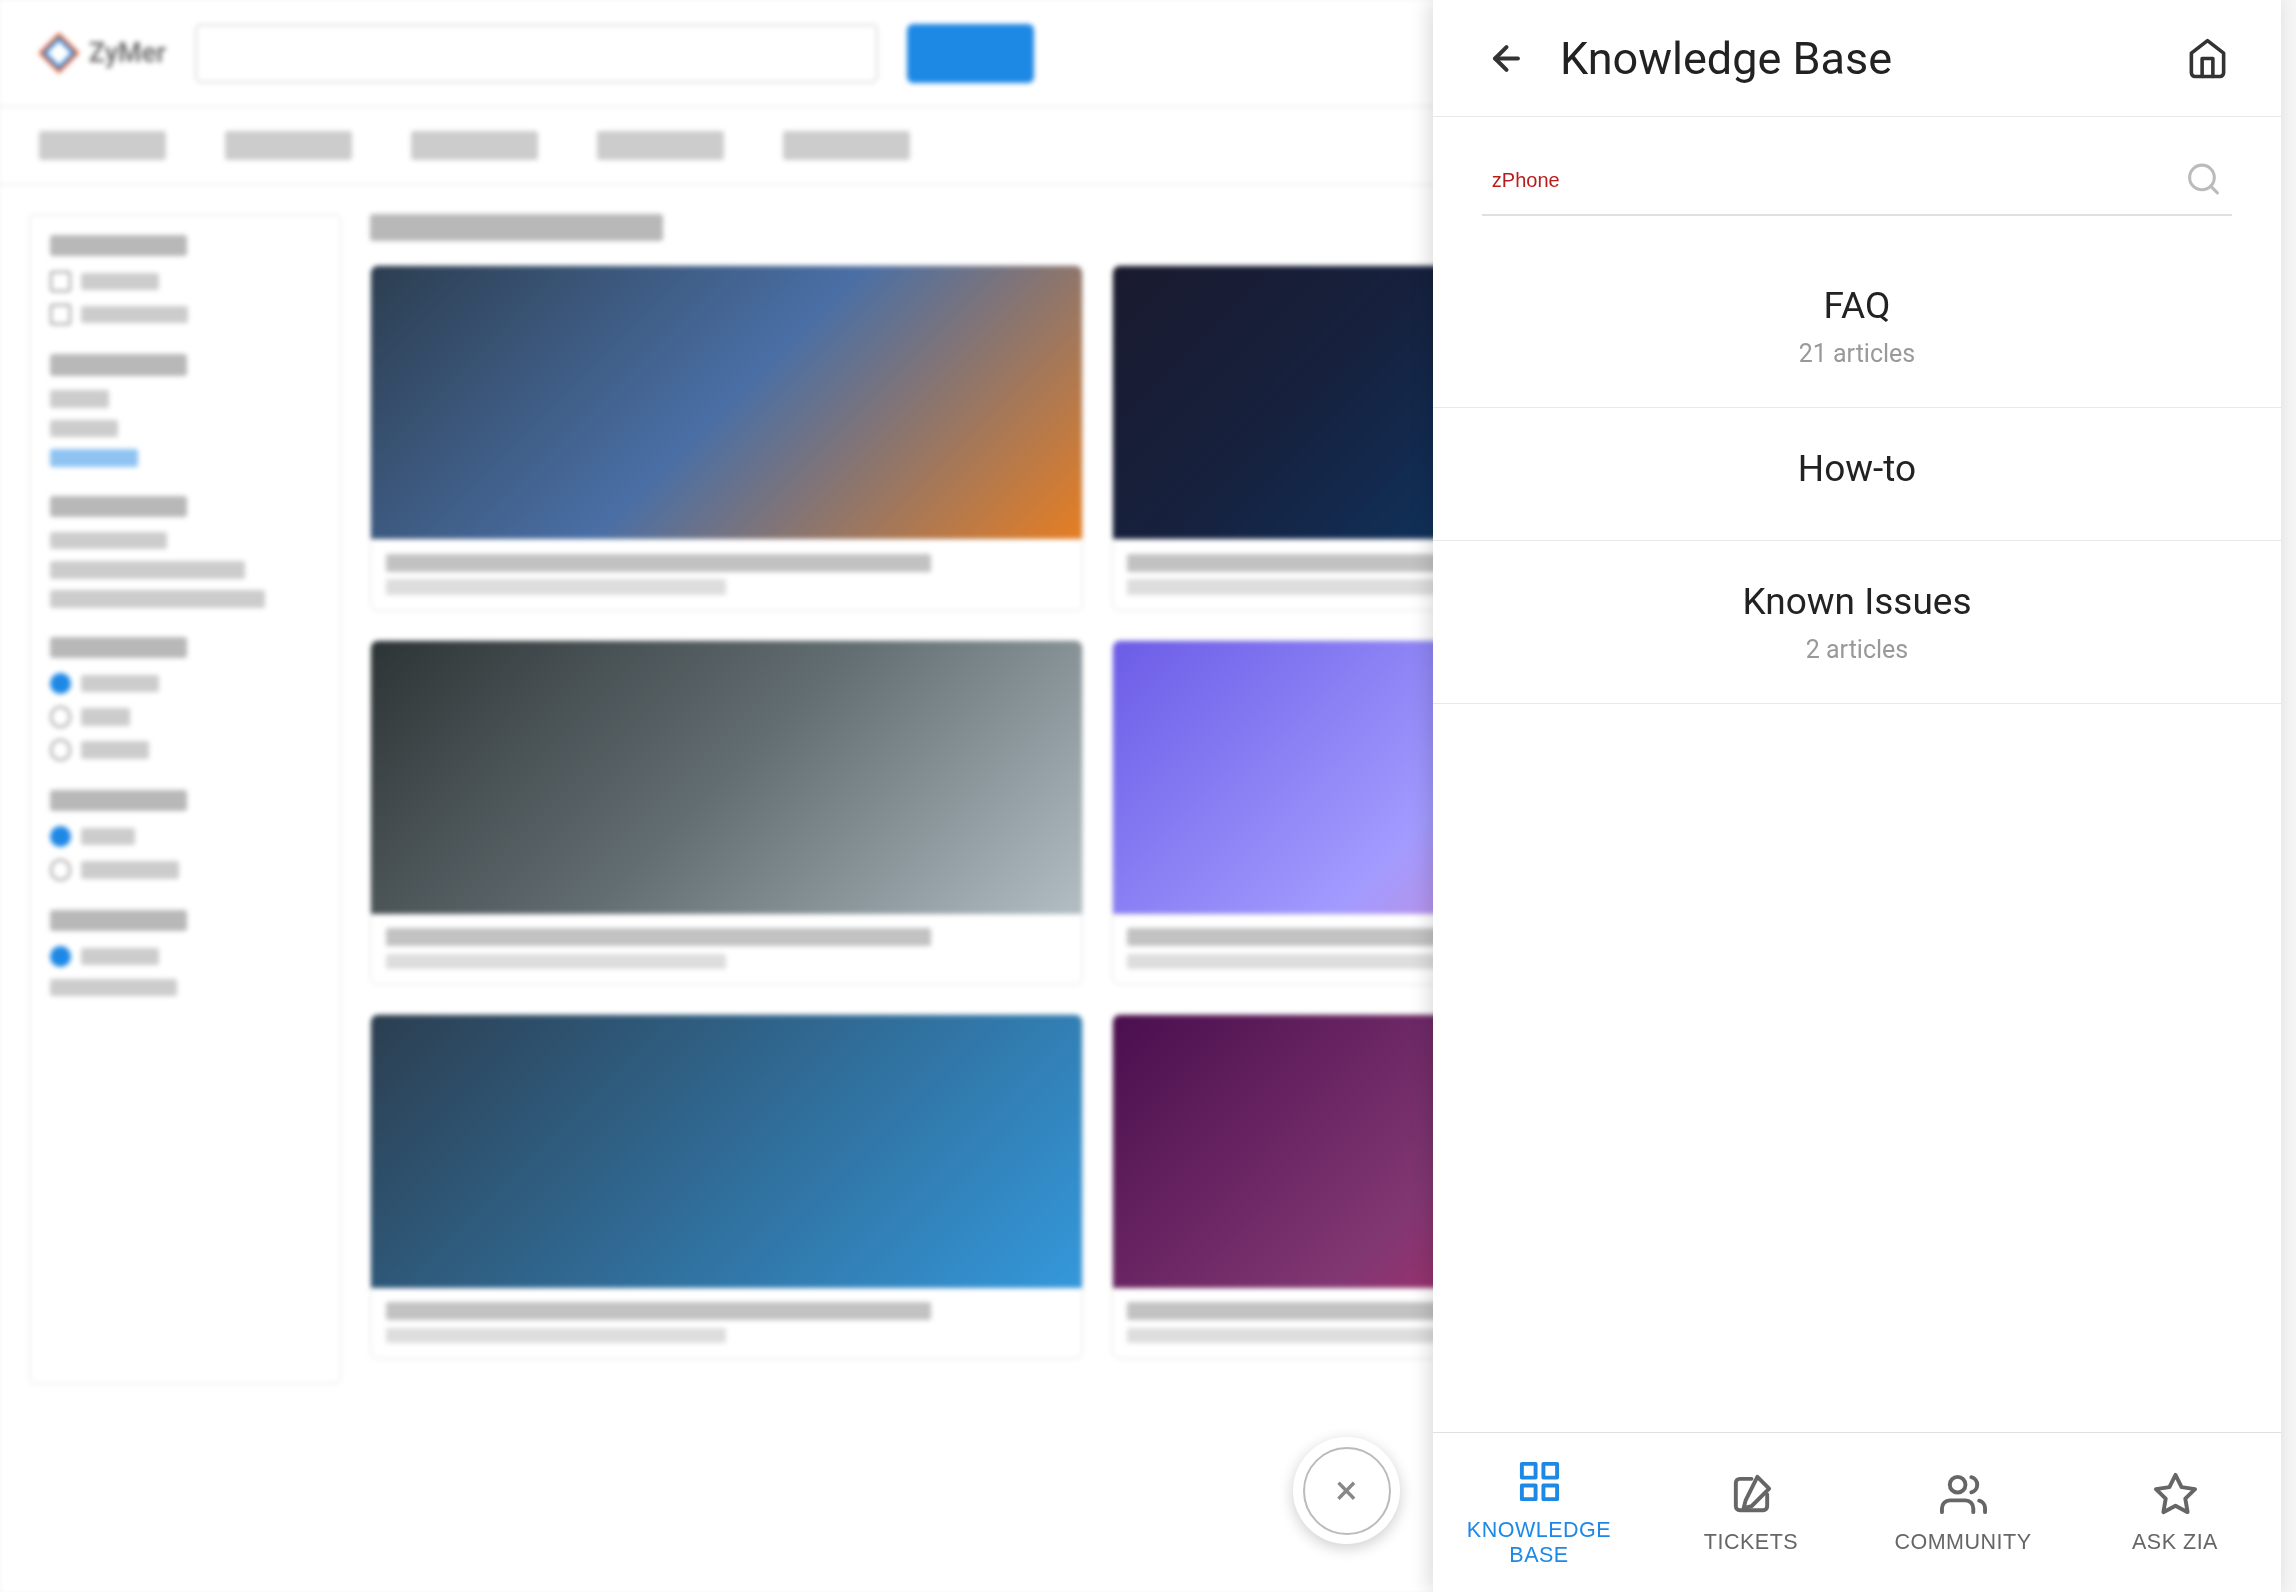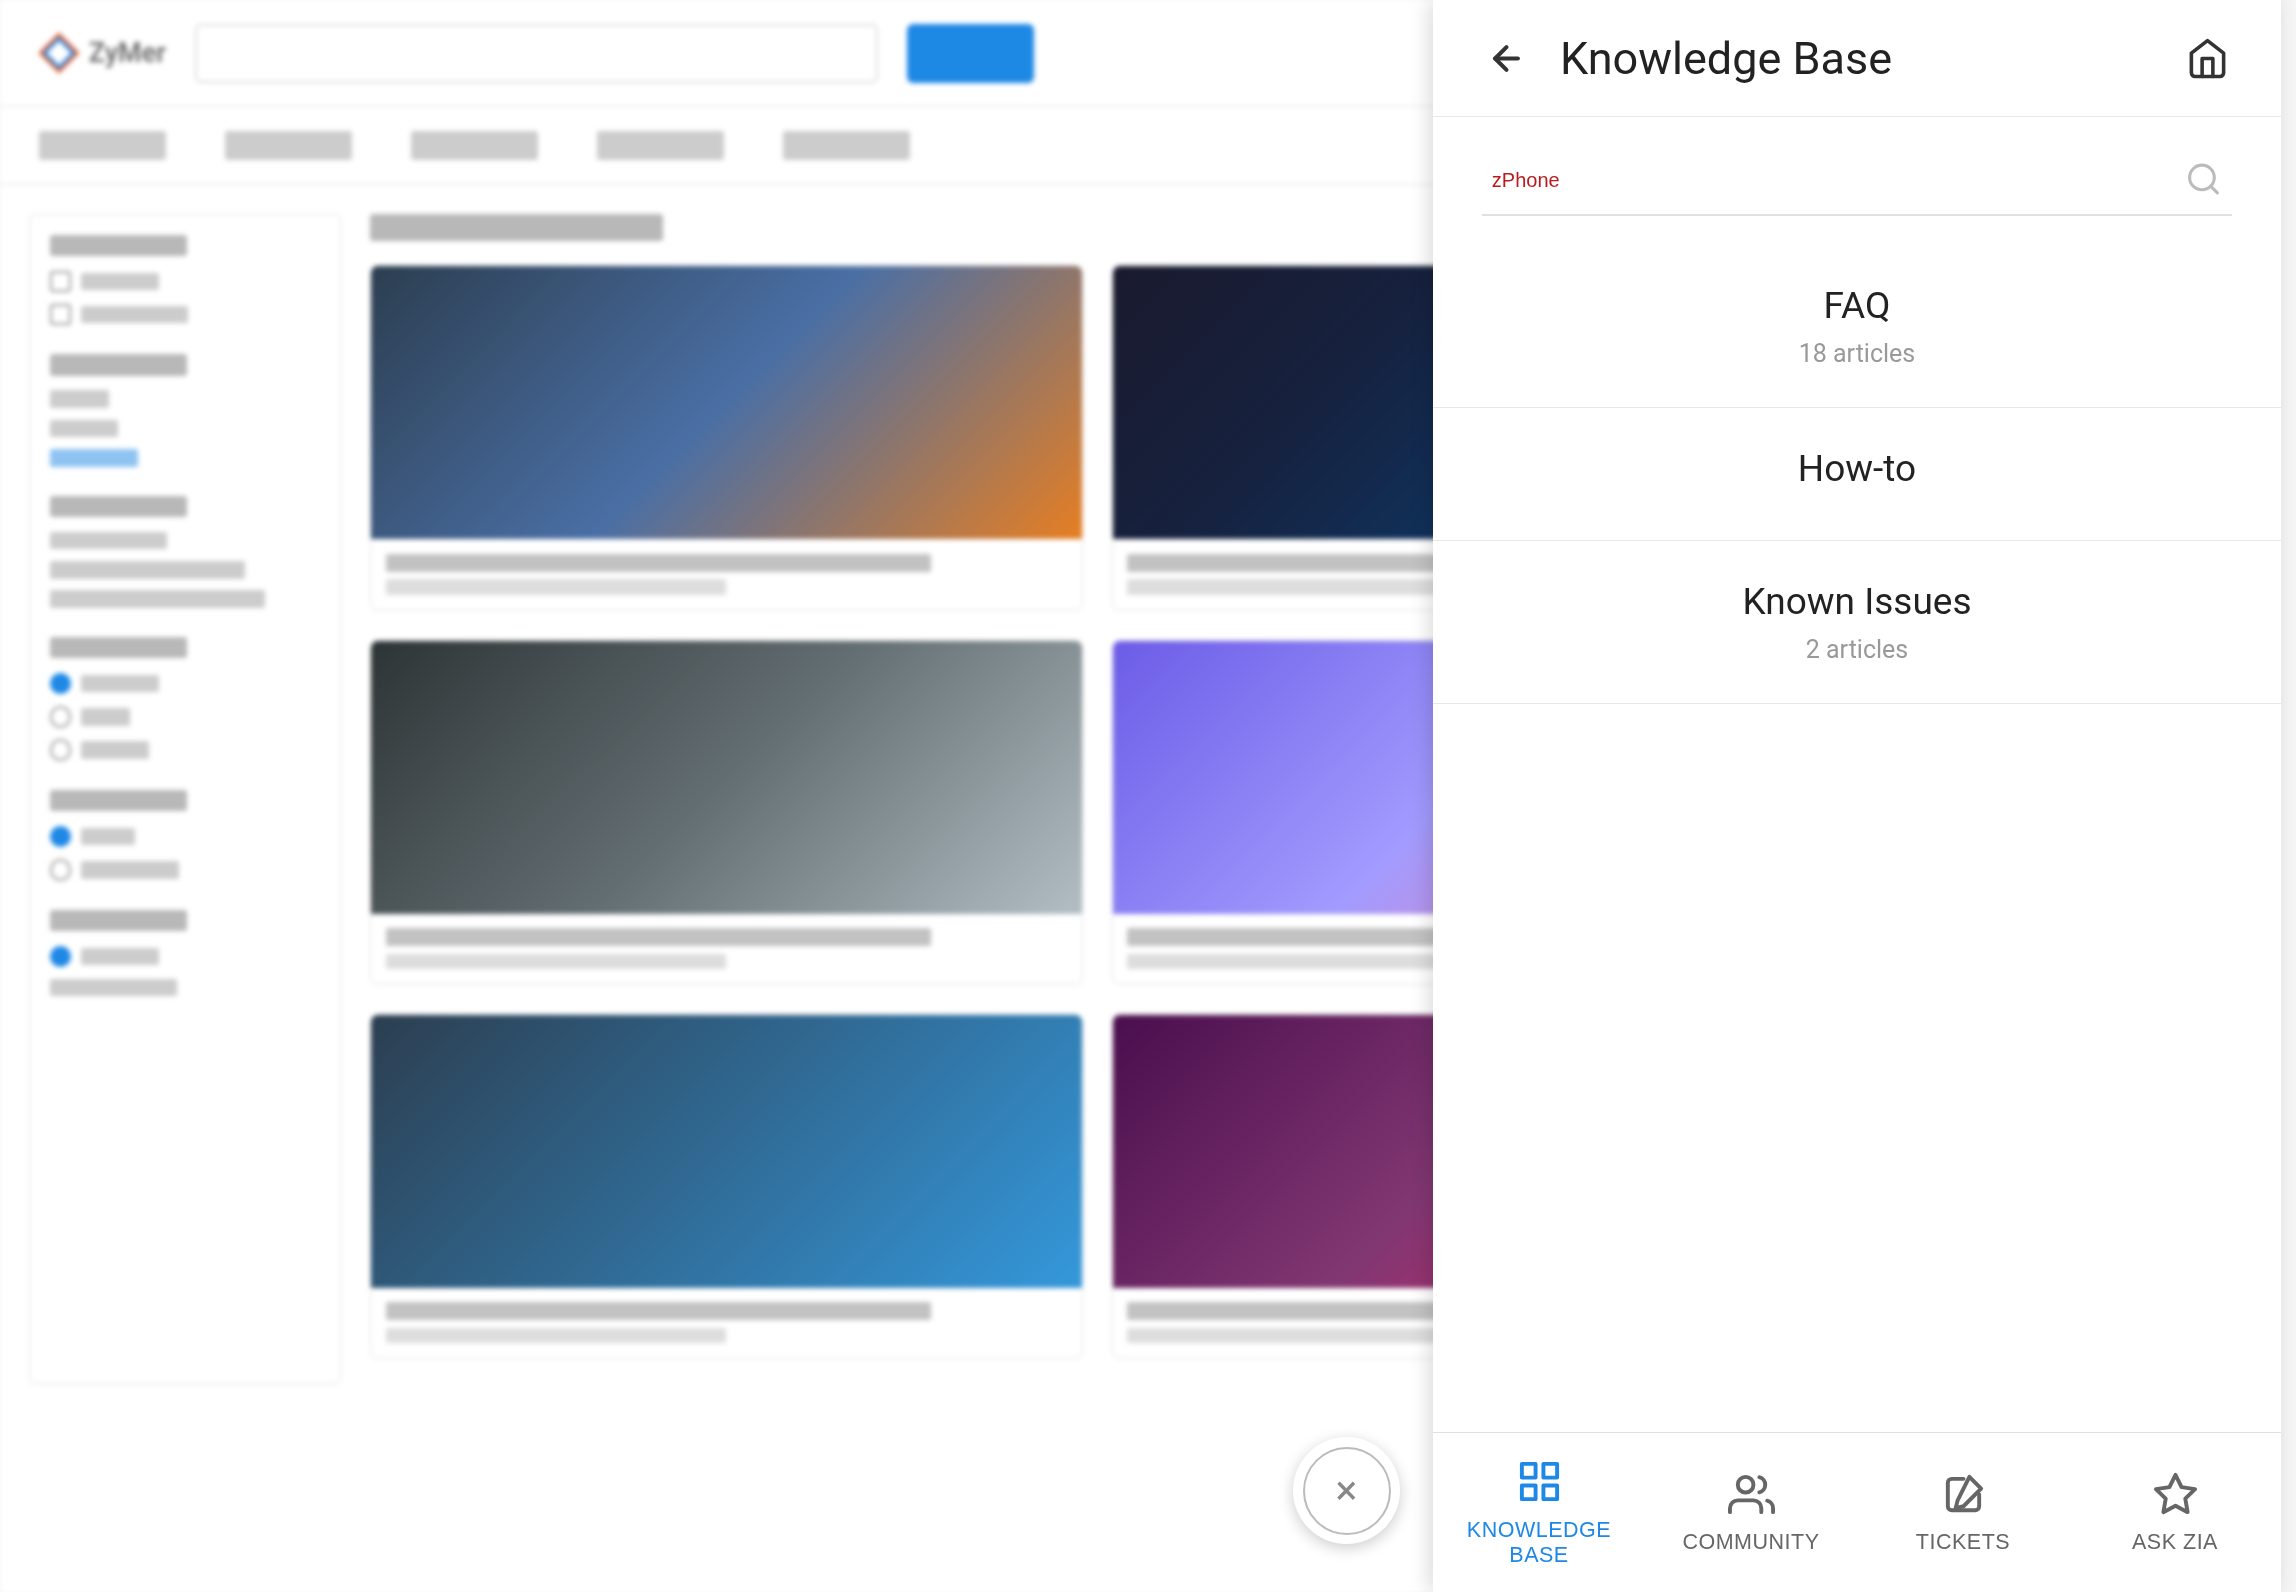--- a/index.html
+++ b/index.html
@@ -567,21 +567,21 @@
         <circle cx="11" cy="11" r="8"></circle>
         <line x1="21" y1="21" x2="16.65" y2="16.65"></line>
       </svg>
     </div>
   </div>
 
   <div class="panel-categories">
 
     <div class="category-item">
       <div class="category-name">FAQ</div>
-      <div class="category-count">18 articles</div>
+      <div class="category-count">21 articles</div>
     </div>
 
     <div class="category-item">
       <div class="category-name">How-to</div>
     </div>
 
     <div class="category-item">
       <div class="category-name">Known Issues</div>
       <div class="category-count">2 articles</div>
     </div>
@@ -598,42 +598,42 @@
           <rect x="14" y="14" width="7" height="7"></rect>
           <rect x="3" y="14" width="7" height="7"></rect>
         </svg>
       </div>
       <span class="nav-tab-label">KNOWLEDGE BASE</span>
     </button>
 
     <button class="nav-tab">
       <div class="nav-tab-icon">
         <svg xmlns="http://www.w3.org/2000/svg" width="47" height="47" viewBox="0 0 24 24" fill="none" stroke="#666" stroke-width="2" stroke-linecap="round" stroke-linejoin="round">
+          <path d="M20 12v6a2 2 0 0 1-2 2H6a2 2 0 0 1-2-2V6a2 2 0 0 1 2-2h6"></path>
+          <path d="M15 3l6 6-9 9-4 1 1-4 6-12z"></path>
+        </svg>
+      </div>
+      <span class="nav-tab-label">TICKETS</span>
+    </button>
+
+    <button class="nav-tab">
+      <div class="nav-tab-icon">
+        <svg xmlns="http://www.w3.org/2000/svg" width="47" height="47" viewBox="0 0 24 24" fill="none" stroke="#666" stroke-width="2" stroke-linecap="round" stroke-linejoin="round">
           <path d="M17 21v-2a4 4 0 0 0-4-4H5a4 4 0 0 0-4 4v2"></path>
           <circle cx="9" cy="7" r="4"></circle>
           <path d="M23 21v-2a4 4 0 0 0-3-3.87"></path>
           <path d="M16 3.13a4 4 0 0 1 0 7.75"></path>
         </svg>
       </div>
       <span class="nav-tab-label">COMMUNITY</span>
     </button>
 
     <button class="nav-tab">
       <div class="nav-tab-icon">
         <svg xmlns="http://www.w3.org/2000/svg" width="47" height="47" viewBox="0 0 24 24" fill="none" stroke="#666" stroke-width="2" stroke-linecap="round" stroke-linejoin="round">
-          <path d="M20 12v6a2 2 0 0 1-2 2H6a2 2 0 0 1-2-2V6a2 2 0 0 1 2-2h6"></path>
-          <path d="M15 3l6 6-9 9-4 1 1-4 6-12z"></path>
-        </svg>
-      </div>
-      <span class="nav-tab-label">TICKETS</span>
-    </button>
-
-    <button class="nav-tab">
-      <div class="nav-tab-icon">
-        <svg xmlns="http://www.w3.org/2000/svg" width="47" height="47" viewBox="0 0 24 24" fill="none" stroke="#666" stroke-width="2" stroke-linecap="round" stroke-linejoin="round">
           <polygon points="12 2 15.09 8.26 22 9.27 17 14.14 18.18 21.02 12 17.77 5.82 21.02 7 14.14 2 9.27 8.91 8.26 12 2"></polygon>
         </svg>
       </div>
       <span class="nav-tab-label">ASK ZIA</span>
     </button>
 
   </div>
 </div>
 
 

